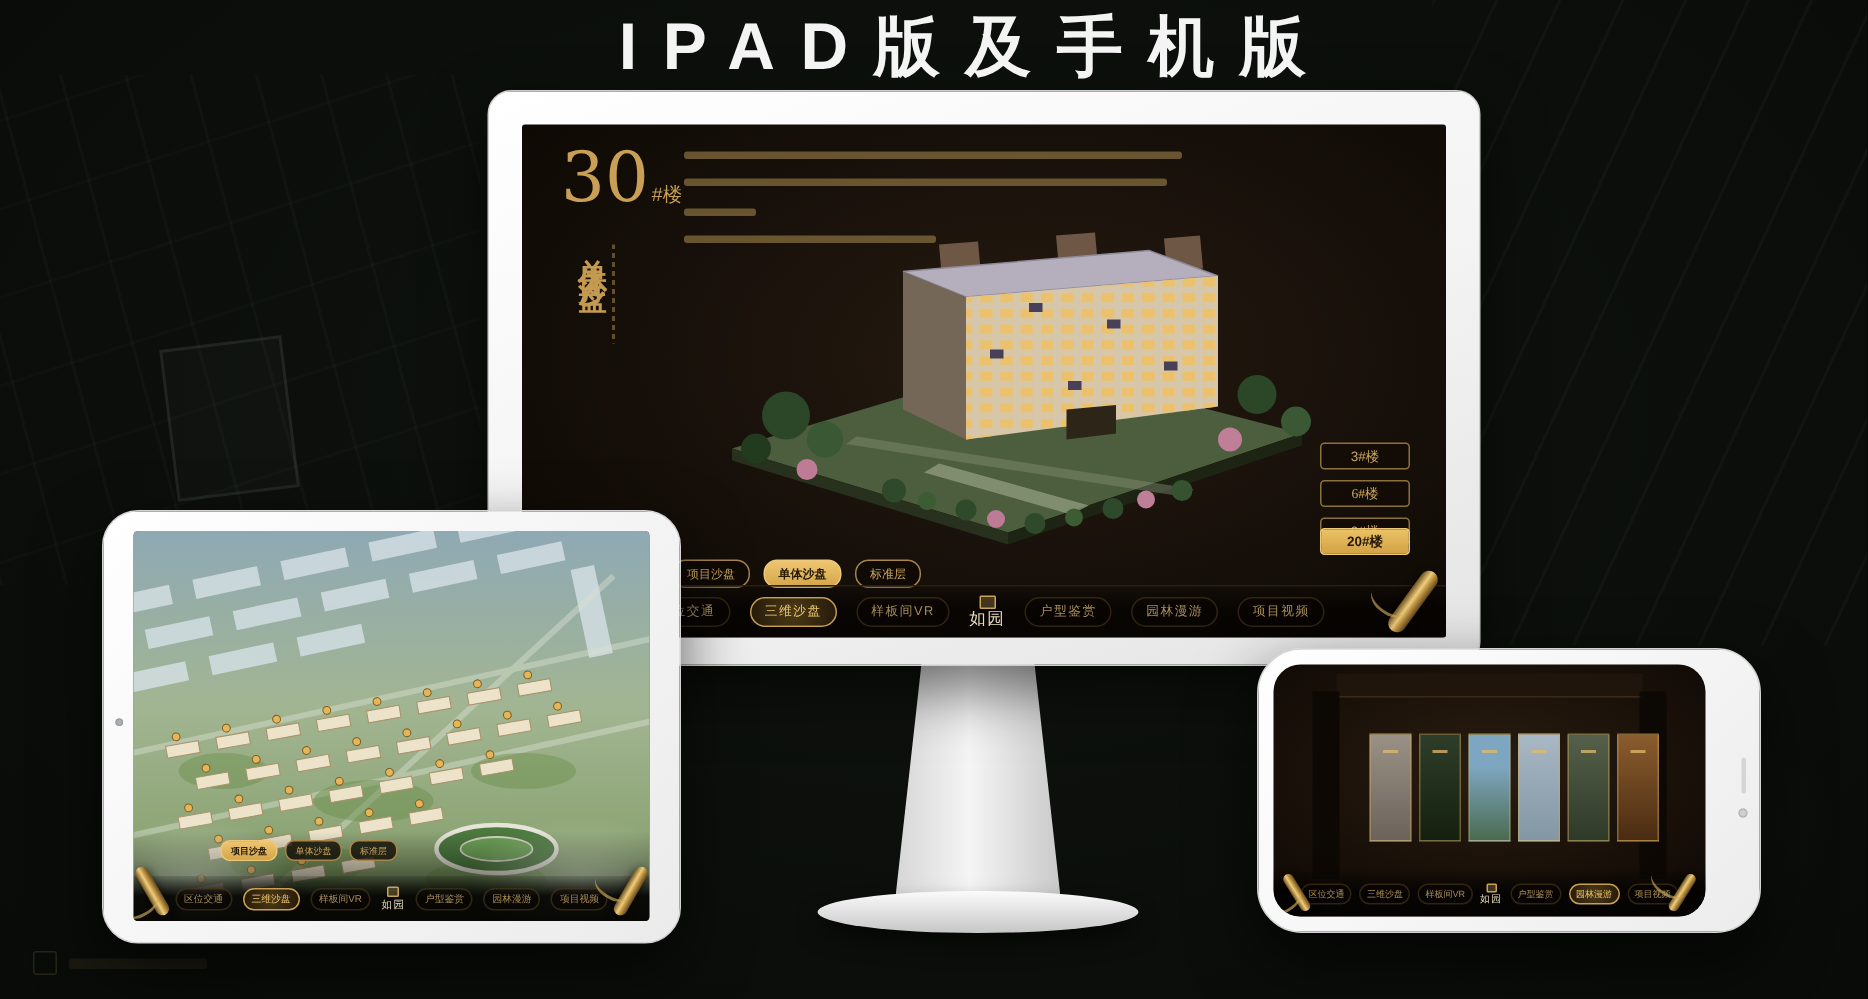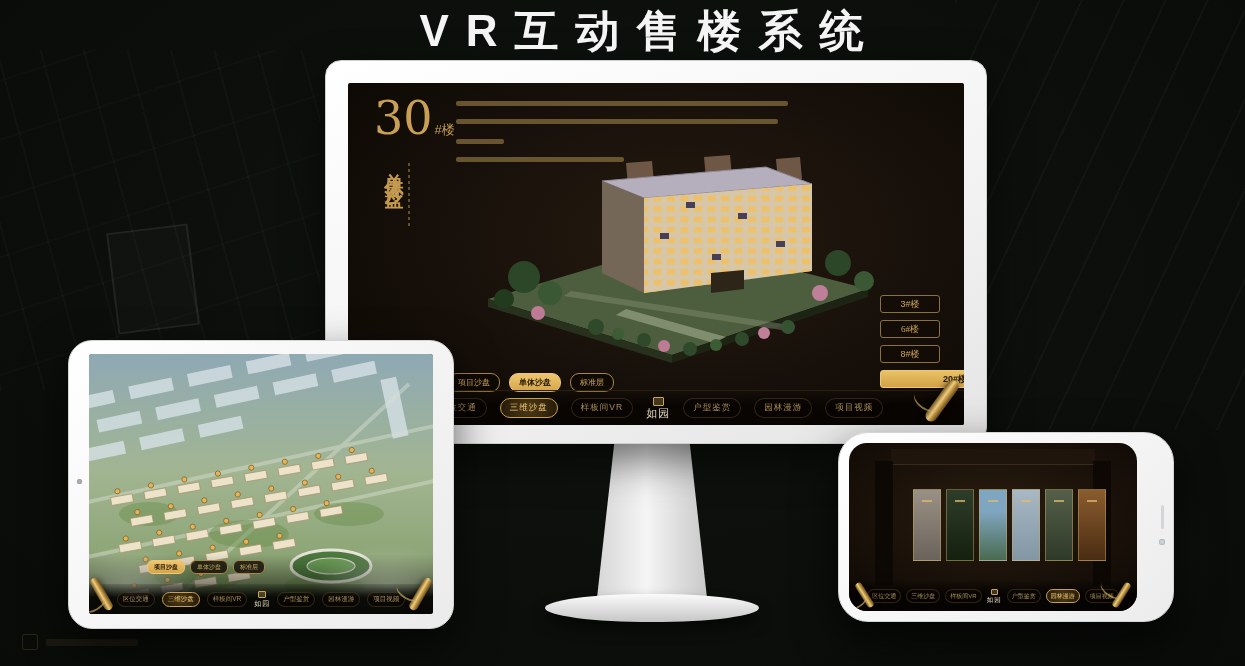--- a/index.html
+++ b/index.html
@@ -126,21 +126,21 @@
 
   <div class="bg-lines-left"></div>
   <div class="bg-lines-right"></div>
   <div class="bg-plaque"></div>
   <div class="bg-blob-right"></div>
   <div class="bg-watermark">
     <span class="wm-box"></span>
     <span class="wm-bar"></span>
   </div>
 
-  <div class="page-title">VR互动售楼系统</div>
+  <div class="page-title">IPAD版及手机版</div>
 
   <div class="stand-neck"></div>
   <div class="stand-base"></div>
 
   <div class="monitor">
     <div class="m-screen">
 
       <div class="m-heading">
         <span class="num">30</span><span class="suffix">#楼</span>
       </div>
@@ -190,21 +190,21 @@
         <circle cx="214" cy="208" r="7" fill="#2f4a2a"></circle>
         <circle cx="240" cy="204" r="6" fill="#3c5c34"></circle>
         <circle cx="266" cy="198" r="7" fill="#2f4a2a"></circle>
         <circle cx="288" cy="192" r="6" fill="#c07f99"></circle>
         <circle cx="312" cy="186" r="7" fill="#355231"></circle>
       </svg>
 
       <div class="m-floor-btn" style="top:212px;">3#楼</div>
       <div class="m-floor-btn" style="top:237px;font-family:Liberation Serif, serif;">6#楼</div>
       <div class="m-floor-btn" style="top:262px;">8#楼</div>
-      <div class="m-floor-btn active" style="top:287px;padding-left:45px;">20#楼</div>
+      <div class="m-floor-btn active" style="top:269px;">20#楼</div>
 
       <div class="m-subtabs">
         <span class="pill">项目沙盘</span>
         <span class="pill pill--active">单体沙盘</span>
         <span class="pill">标准层</span>
       </div>
 
       <div class="m-nav">
         <span class="nav-item">区位交通</span>
         <span class="nav-item nav-item--active">三维沙盘</span>

